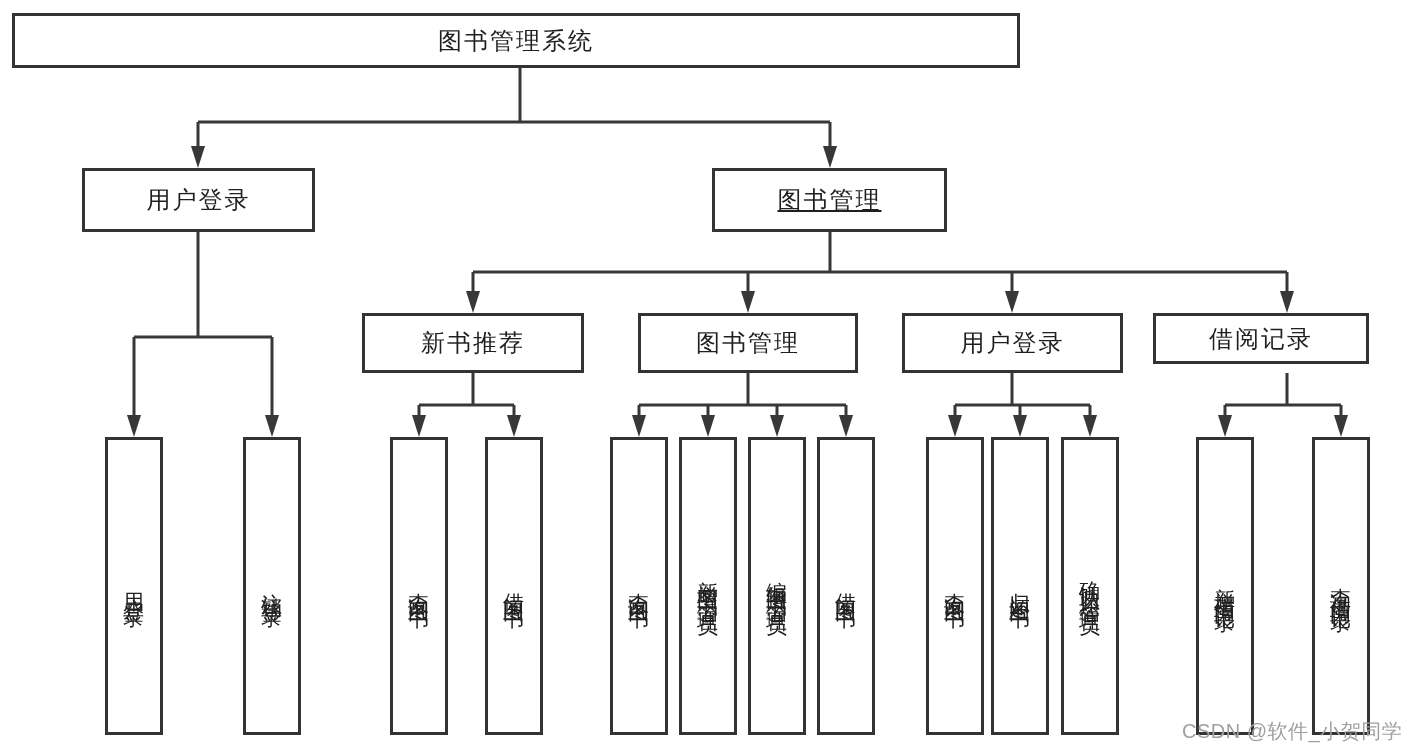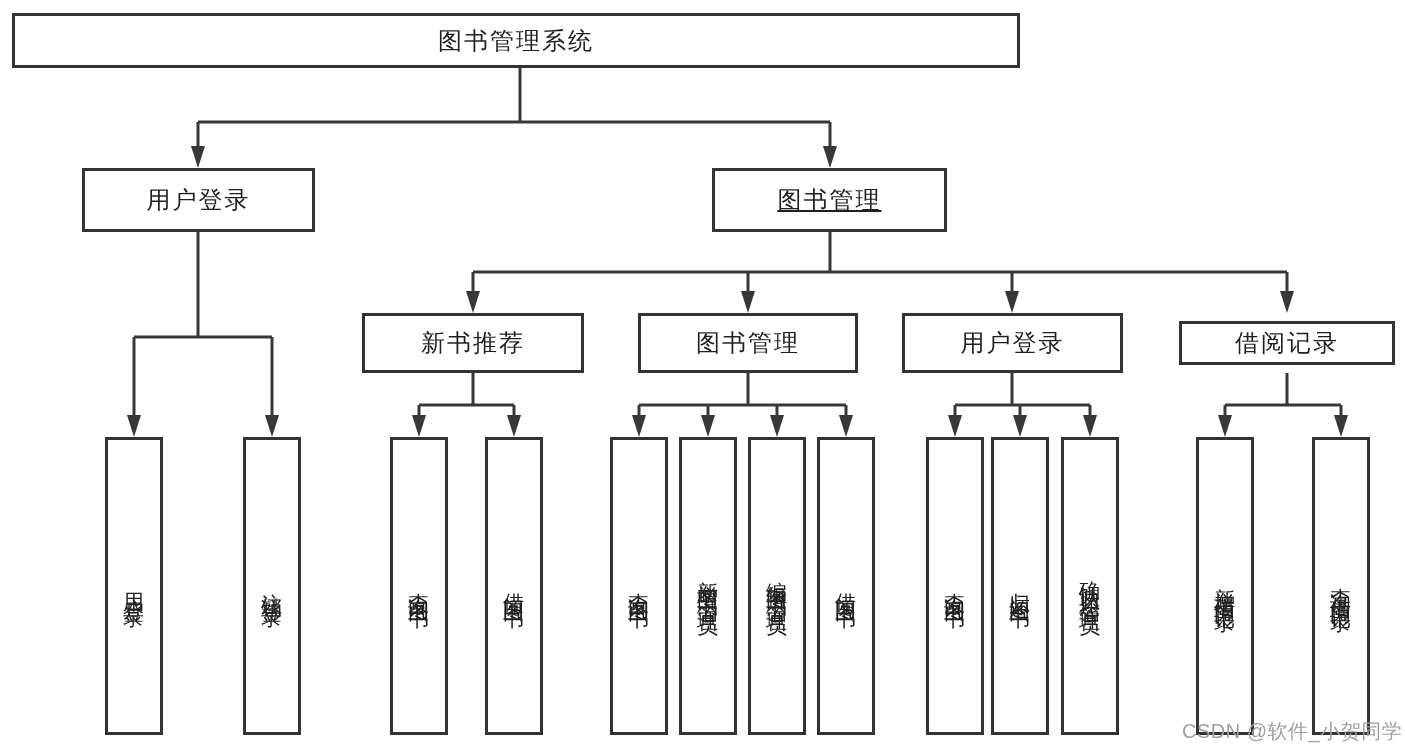--- a/index.html
+++ b/index.html
@@ -41,21 +41,21 @@
   }
   
   .n-root   { left: 12px;   top: 13px;  width: 1008px; height: 55px; }
   
   .n-login  { left: 82px;   top: 168px; width: 233px;  height: 64px; }
   .n-mgmt   { left: 712px;  top: 168px; width: 235px;  height: 64px; text-decoration: underline; }
   
   .n-newrec { left: 362px;  top: 313px; width: 222px;  height: 60px; }
   .n-borrow { left: 638px;  top: 313px; width: 220px;  height: 60px; }
   .n-current{ left: 902px;  top: 313px; width: 221px;  height: 60px; }
-  .n-record { left: 1179px; top: 313px; width: 216px;  height: 44px; margin-top: 8px; }
+  .n-record { left: 1153px; top: 313px; width: 216px;  height: 51px; }
   
   .leaf { top: 437px; width: 58px; height: 298px; }
   .n-u1 { left: 105px; }
   .n-u2 { left: 243px; }
   .n-n1 { left: 390px; }
   .n-n2 { left: 485px; }
   .n-b1 { left: 610px; }
   .n-b2 { left: 679px; }
   .n-b3 { left: 748px; }
   .n-b4 { left: 817px; }

